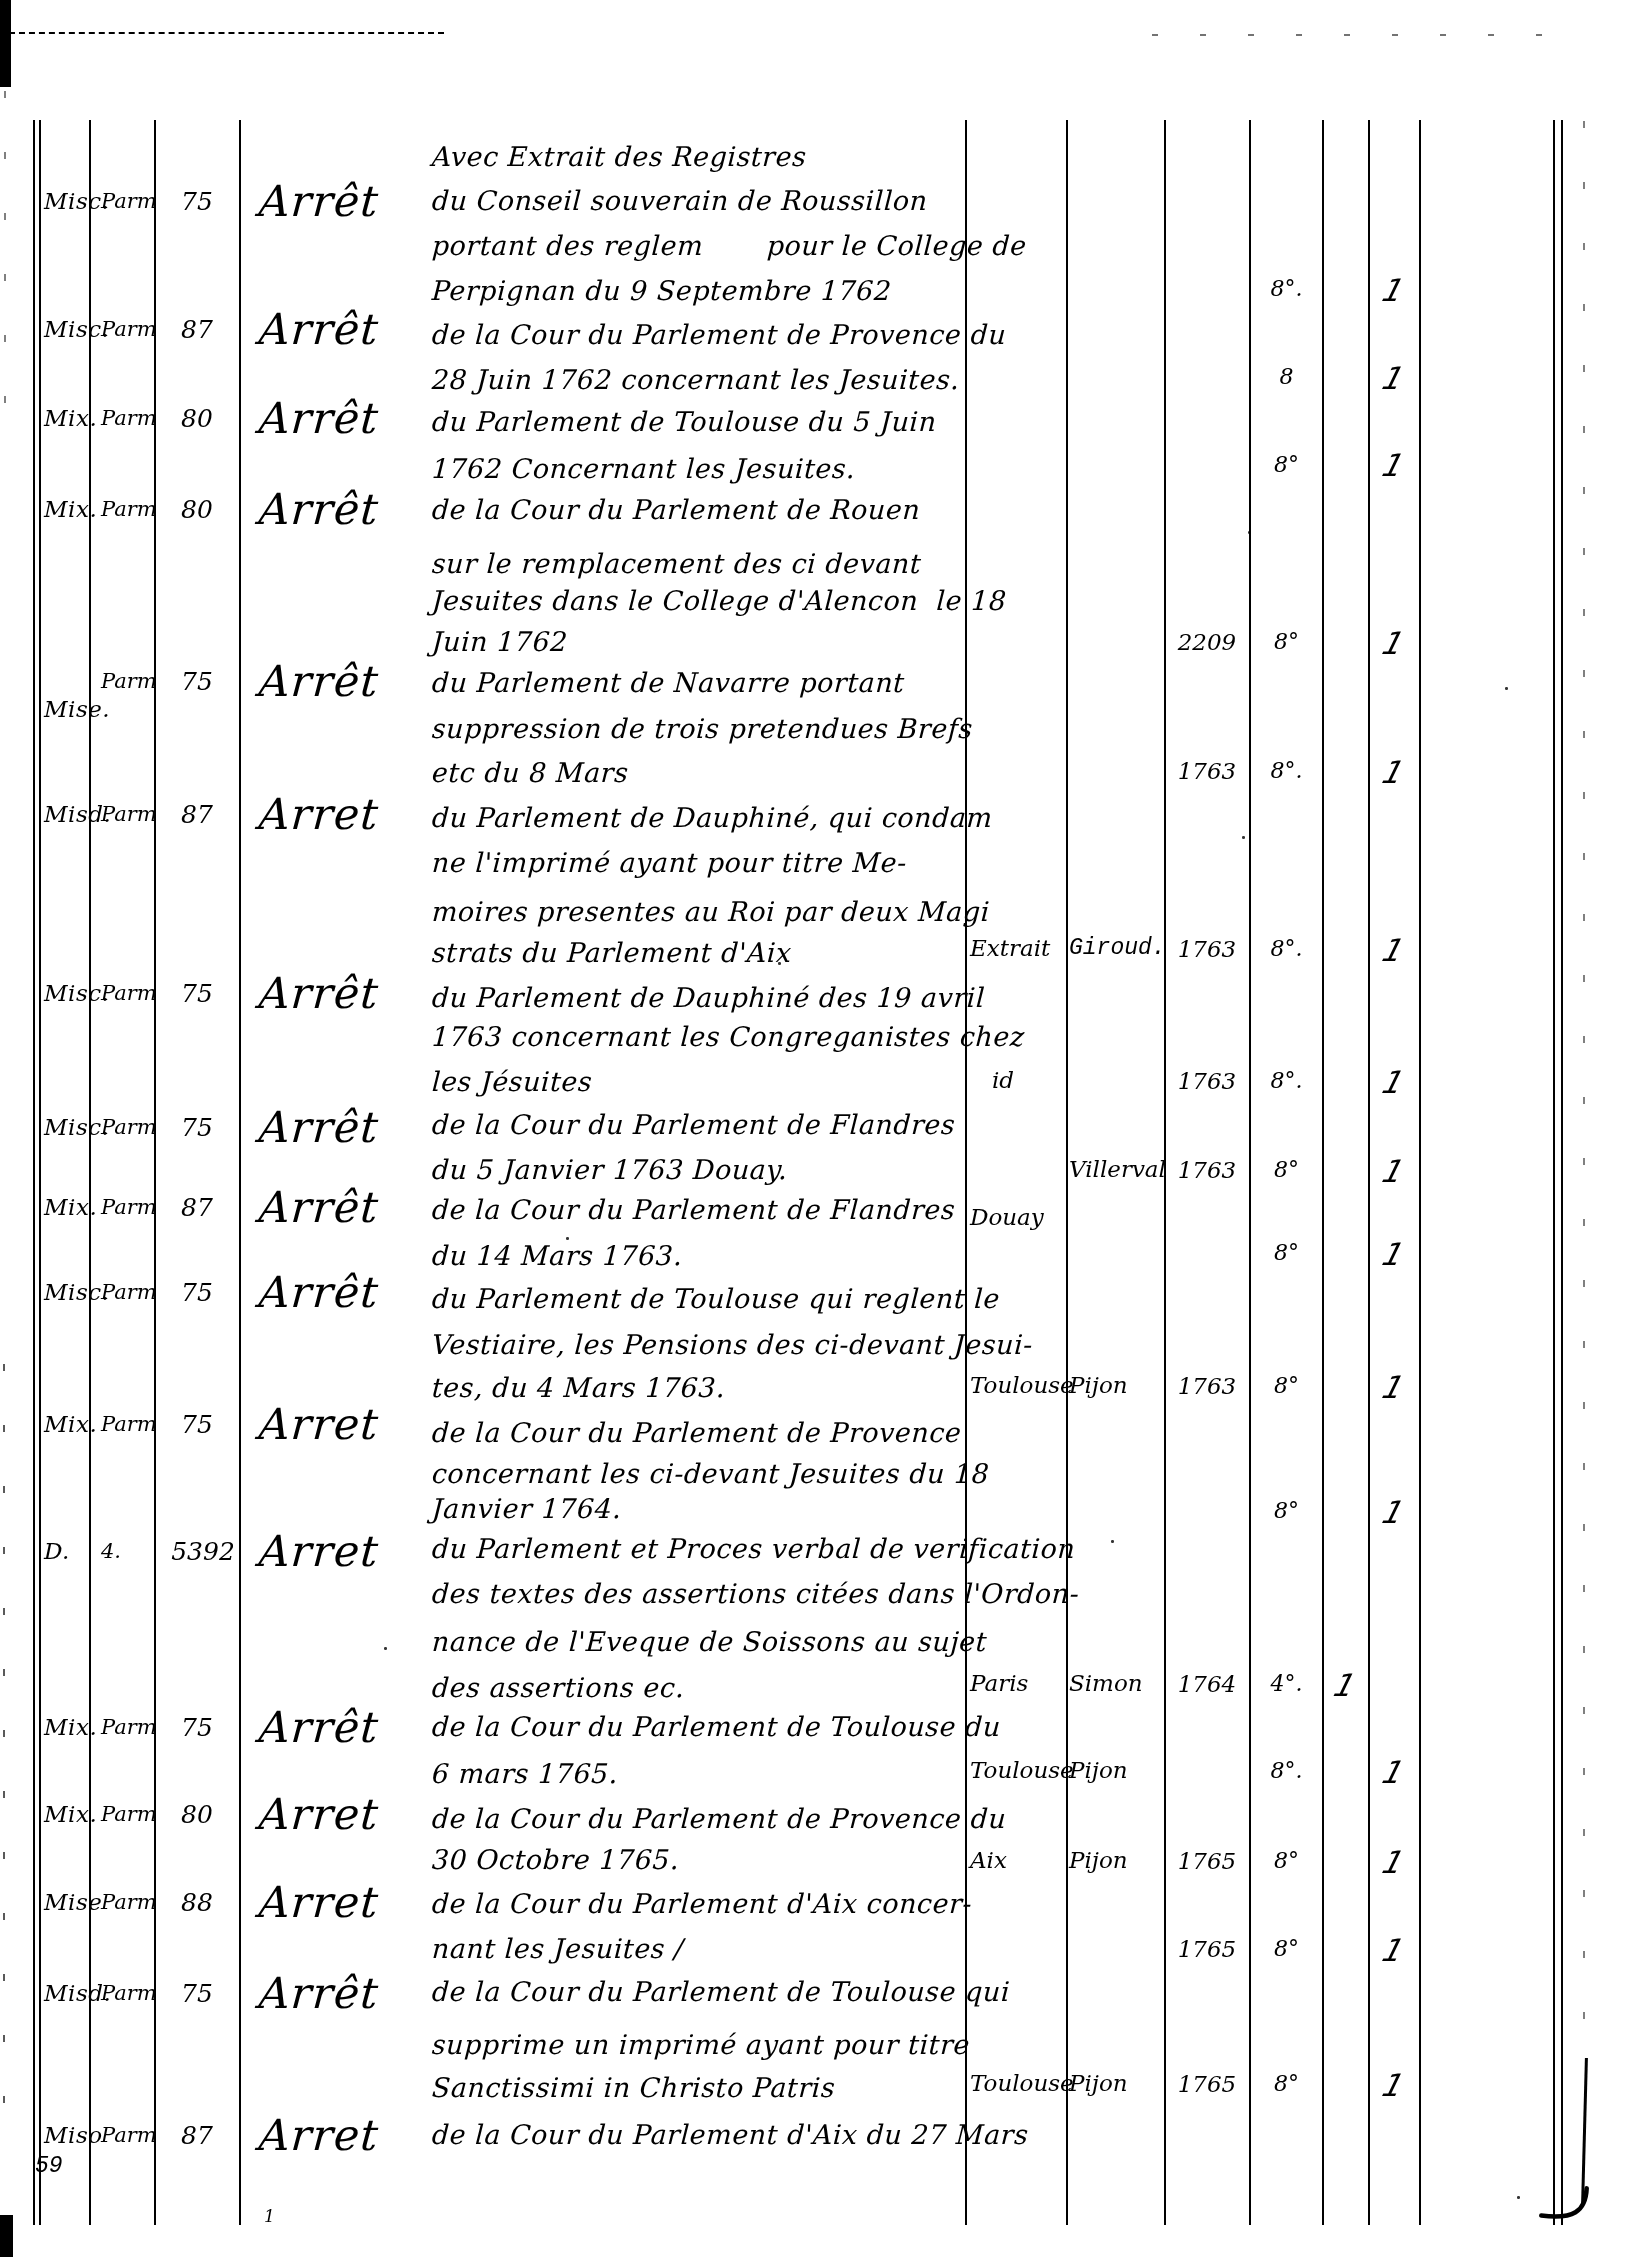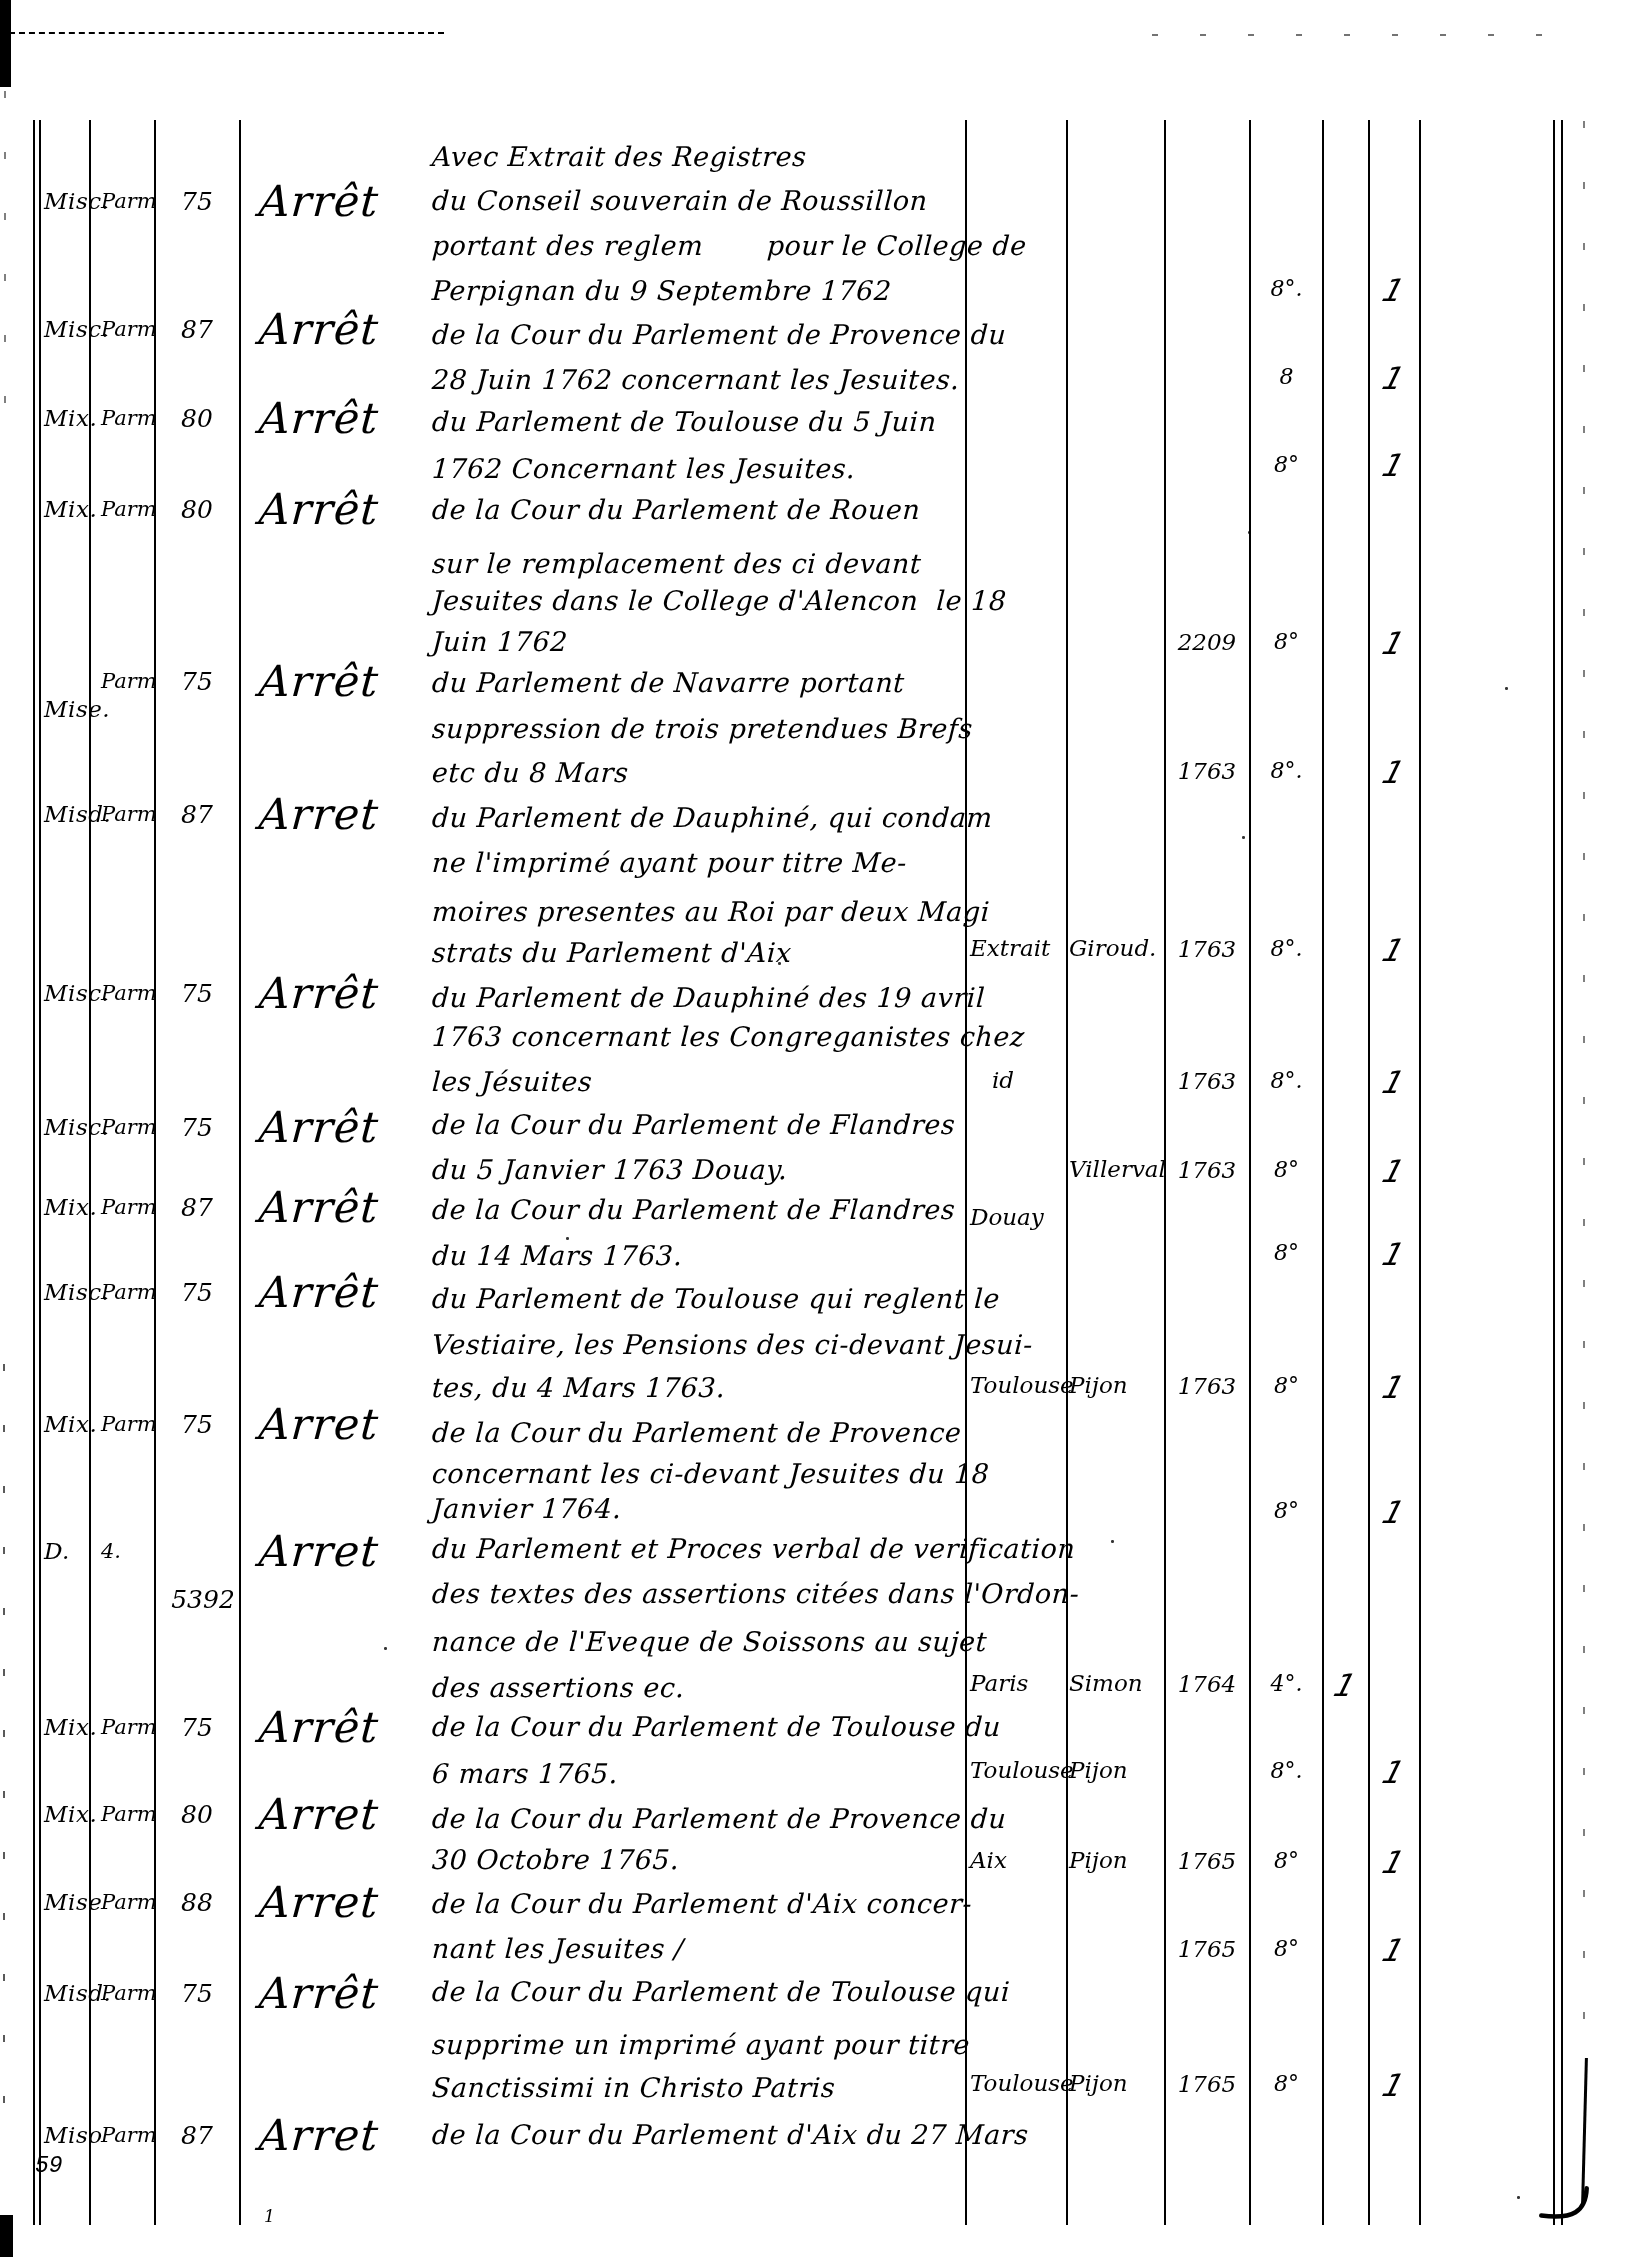--- a/index.html
+++ b/index.html
@@ -124,21 +124,21 @@
       <div class="rcell count" style="left: 1369px; top: 754px; width: 49px;">1</div>
       <div class="cell c1" style="left: 44px; top: 801px;">Misd.</div>
       <div class="cell c2" style="left: 101px; top: 802px;">Parm</div>
       <div class="cell num" style="left: 155px; top: 800px; width: 84px;">87</div>
       <div class="heading" style="left: 259px; top: 789px;">Arret</div>
       <div class="line" style="left: 432px; top: 802px;">du Parlement de Dauphiné, qui condam</div>
       <div class="line" style="left: 432px; top: 847px;">ne l'imprimé ayant pour titre Me-</div>
       <div class="line" style="left: 432px; top: 896px;">moires presentes au Roi par deux Magi</div>
       <div class="line" style="left: 432px; top: 937px;">strats du Parlement d'Aix</div>
       <div class="rcell city" style="left: 970px; top: 935px;">Extrait</div>
-      <div class="rcell printer" style="left: 1069px; top: 935px;">Giroud.</div>
+      <div class="rcell printer" style="left: 1069px; top: 935px; font-family: Liberation Mono, monospace;">Giroud.</div>
       <div class="rcell year" style="left: 1165px; top: 936px; width: 84px;">1763</div>
       <div class="rcell format" style="left: 1250px; top: 936px; width: 73px;">8°.</div>
       <div class="rcell count" style="left: 1369px; top: 932px; width: 49px;">1</div>
       <div class="cell c1" style="left: 44px; top: 980px;">Misc.</div>
       <div class="cell c2" style="left: 101px; top: 981px;">Parm</div>
       <div class="cell num" style="left: 155px; top: 979px; width: 84px;">75</div>
       <div class="heading" style="left: 259px; top: 968px;">Arrêt</div>
       <div class="line" style="left: 432px; top: 982px;">du Parlement de Dauphiné des 19 avril</div>
       <div class="line" style="left: 432px; top: 1021px;">1763 concernant les Congreganistes chez</div>
       <div class="line" style="left: 432px; top: 1066px;">les Jésuites</div>
@@ -181,21 +181,21 @@
       <div class="cell c2" style="left: 101px; top: 1412px;">Parm</div>
       <div class="cell num" style="left: 155px; top: 1410px; width: 84px;">75</div>
       <div class="heading" style="left: 259px; top: 1399px;">Arret</div>
       <div class="line" style="left: 432px; top: 1417px;">de la Cour du Parlement de Provence</div>
       <div class="line" style="left: 432px; top: 1458px;">concernant les ci-devant Jesuites du 18</div>
       <div class="line" style="left: 432px; top: 1493px;">Janvier 1764.</div>
       <div class="rcell format" style="left: 1250px; top: 1498px; width: 73px;">8°</div>
       <div class="rcell count" style="left: 1369px; top: 1494px; width: 49px;">1</div>
       <div class="cell c1" style="left: 44px; top: 1538px;">D.</div>
       <div class="cell c2" style="left: 101px; top: 1539px;">4.</div>
-      <div class="cell num" style="left: 155px; top: 1537px; width: 96px; margin-top: 48px;">5392</div>
+      <div class="cell num" style="left: 155px; top: 1537px; width: 96px;">5392</div>
       <div class="heading" style="left: 259px; top: 1526px;">Arret</div>
       <div class="line" style="left: 432px; top: 1533px;">du Parlement et Proces verbal de verification</div>
       <div class="line" style="left: 432px; top: 1578px;">des textes des assertions citées dans l'Ordon-</div>
       <div class="line" style="left: 432px; top: 1626px;">nance de l'Eveque de Soissons au sujet</div>
       <div class="line" style="left: 432px; top: 1672px;">des assertions ec.</div>
       <div class="rcell city" style="left: 970px; top: 1670px;">Paris</div>
       <div class="rcell printer" style="left: 1069px; top: 1670px;">Simon</div>
       <div class="rcell year" style="left: 1165px; top: 1671px; width: 84px;">1764</div>
       <div class="rcell format" style="left: 1250px; top: 1671px; width: 73px;">4°.</div>
       <div class="rcell count" style="left: 1323px; top: 1667px; width: 44px;">1</div>

